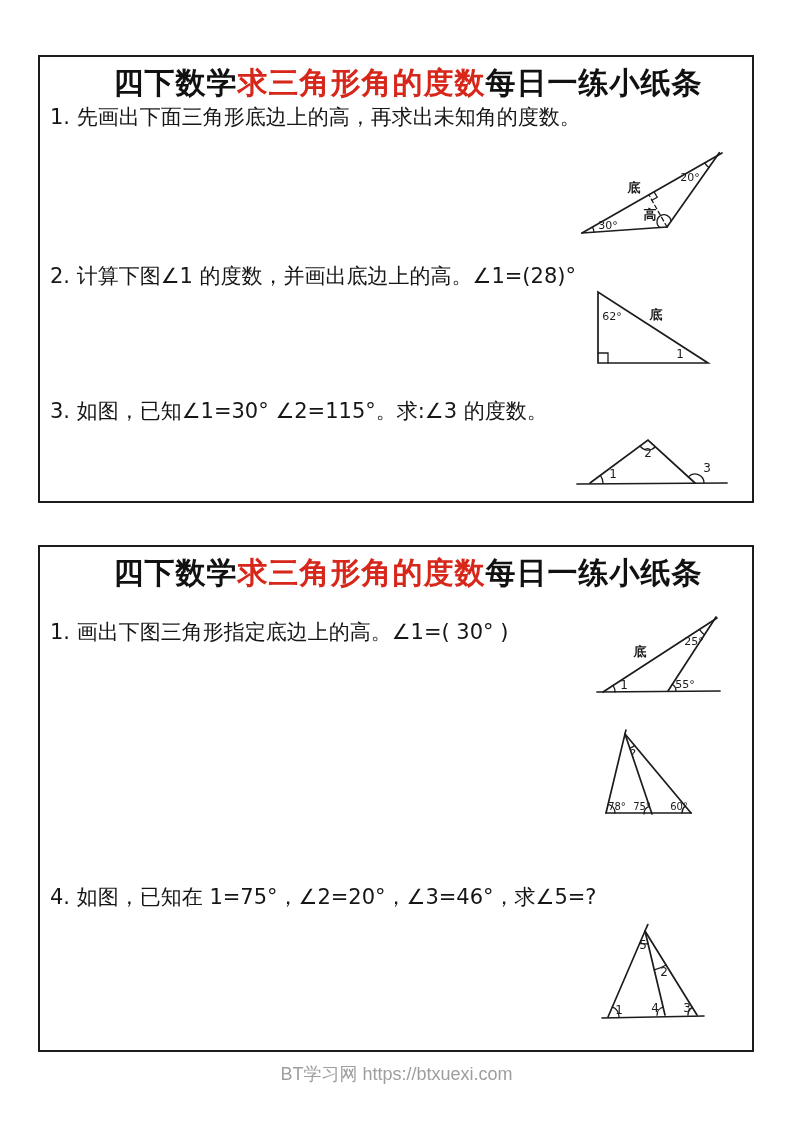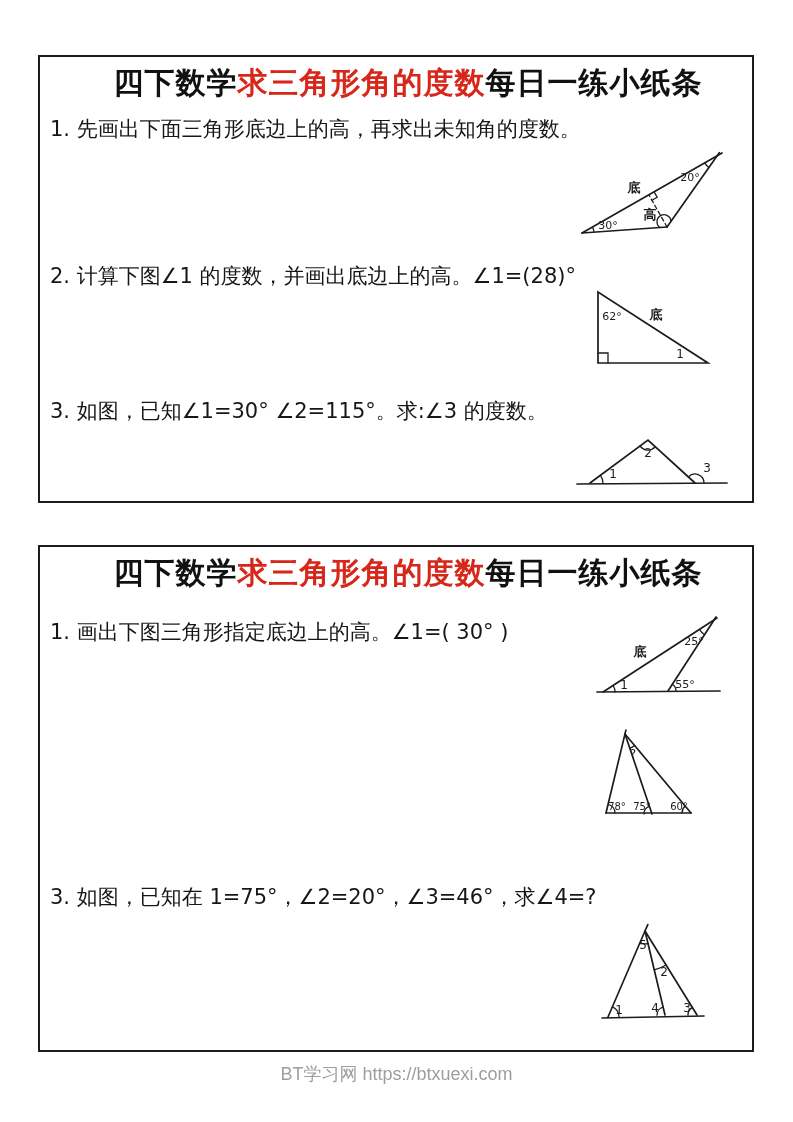--- a/index.html
+++ b/index.html
@@ -39,21 +39,21 @@
   }
 </style>
 </head>
 <body>
 
 <div class="card" id="card1">
   <div class="card-title">
     <span>四下数学</span><span class="title-red">求三角形角的度数</span><span>每日一练小纸条</span>
   </div>
 
-  <div class="q" style="top:58px">1. 先画出下面三角形底边上的高，再求出未知角的度数。</div>
+  <div class="q" style="top:46px">1. 先画出下面三角形底边上的高，再求出未知角的度数。</div>
 
   <svg class="diagram" style="left:538px;top:89px" width="175" height="100" viewBox="0 0 175 100">
     <path d="M4,87 L144,7"></path>
     <path d="M4,87 L89,81"></path>
     <path d="M89,81 L141.3,6.7"></path>
     <path class="dashed thin" d="M89,81 L71,49"></path>
     <path class="thin" d="M76.2,46.1 L79.2,51.3 L73.9,54.2"></path>
     <path class="thin" d="M16,86.2 A12,12 0 0 0 14.5,81.1"></path>
     <path class="thin" d="M126.8,16.9 A14,14 0 0 0 130.9,21.5"></path>
     <path class="thin" d="M82,81.5 A7,7 0 1 1 93,75.3"></path>
@@ -116,21 +116,21 @@
     <path class="thin" d="M29.8,20.2 A15,15 0 0 0 34.6,17.5"></path>
     <path class="thin" d="M15,85 A9,9 0 0 0 8.1,76.3"></path>
     <path class="thin" d="M44,86 A8,8 0 0 1 49.4,78.4"></path>
     <path class="thin" d="M82,85 A9,9 0 0 1 85.2,78.1"></path>
     <text class="num" x="33" y="30">?</text>
     <text style="font-size:10px" x="17" y="82">78°</text>
     <text style="font-size:10px" x="42" y="82">75°</text>
     <text style="font-size:10px" x="79" y="82">60°</text>
   </svg>
 
-  <div class="q" style="top:336px">3. 如图，已知在 1=75°，∠2=20°，∠3=46°，求∠4=?</div>
+  <div class="q" style="top:336px">4. 如图，已知在 1=75°，∠2=20°，∠3=46°，求∠5=?</div>
 
   <svg class="diagram" style="left:548px;top:375px" width="125" height="100" viewBox="0 0 125 100">
     <path d="M14,96 L116,94"></path>
     <path d="M20,95 L57,9 L59.8,2.6"></path>
     <path d="M57,9 L109,93"></path>
     <path d="M57,9 L77,93"></path>
     <path class="thin" d="M51.9,20.9 A13,13 0 0 0 60,21.6"></path>
     <path class="thin" d="M66.3,47.9 A40,40 0 0 0 78,43"></path>
     <path class="thin" d="M31,94.8 A11,11 0 0 0 24.3,84.9"></path>
     <path class="thin" d="M69,93.2 A8,8 0 0 1 75.1,85.2"></path>

